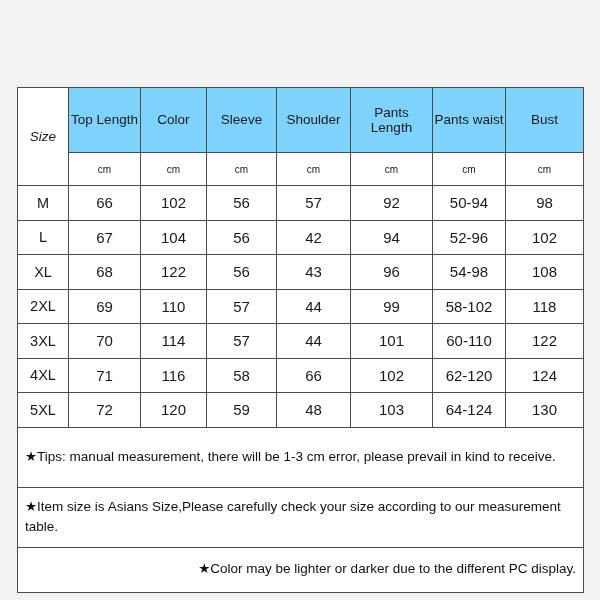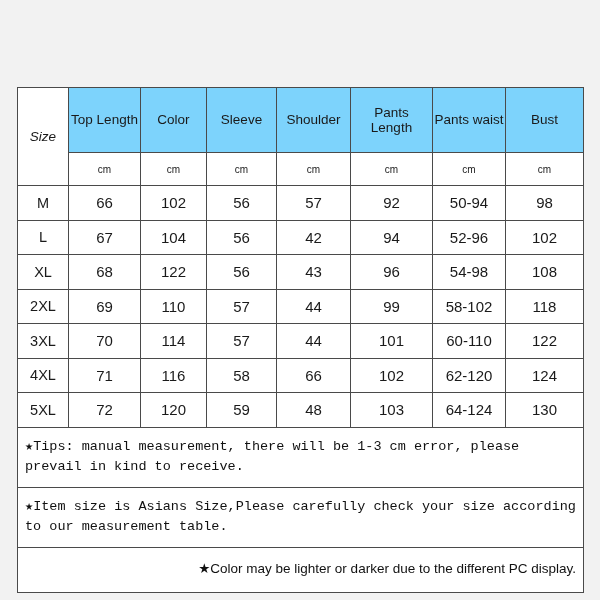--- a/index.html
+++ b/index.html
@@ -72,21 +72,20 @@
   }
   tr.note-row td {
     text-align: left;
     padding: 6px 7px 7px 7px;
     font-size: 13.5px;
     line-height: 1.42;
     color: #111111;
   }
   tr.note-row td.note-two {
     height: 46px;
-    font-family: Liberation Mono, monospace;
   }
   tr.note-row td.note-one {
     height: 31px;
     text-align: right;
   }
   .star {
     font-size: 13.5px;
     letter-spacing: 0;
   }
   

